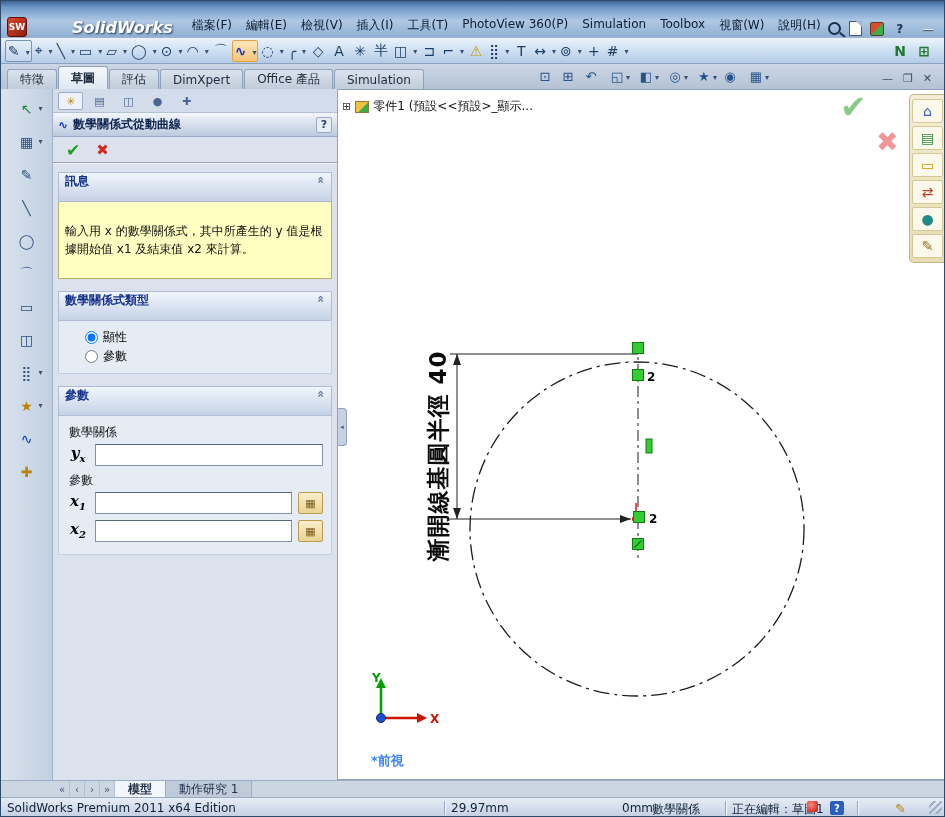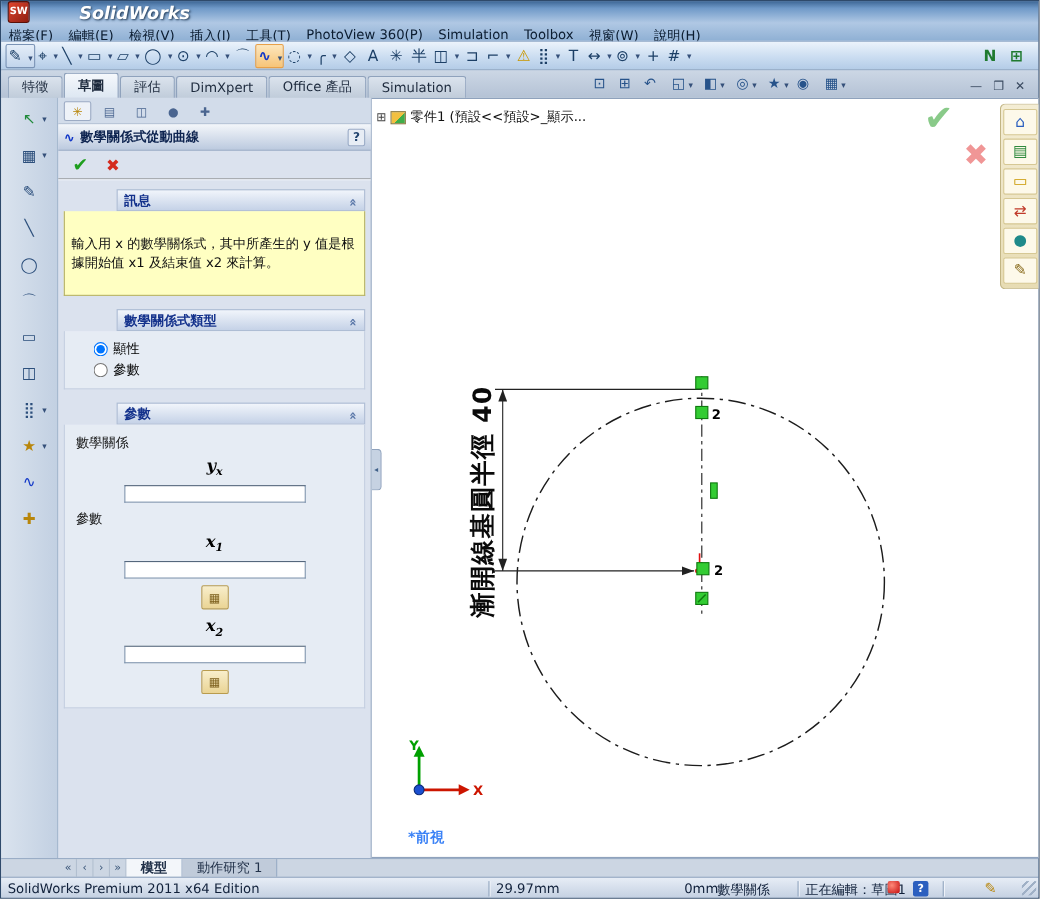--- a/index.html
+++ b/index.html
@@ -2,22 +2,22 @@
 <html><head>
 <meta charset="utf-8">
 <style>
   * { margin:0; padding:0; box-sizing:border-box; }
   html,body { background:#8a8a8a; }
   .app{ position:relative; width:945px; height:817px; overflow:hidden;
         font-family:"DejaVu Sans","Liberation Sans",sans-serif; font-size:12px; color:#000;
         background:#c8d4e4; border:1px solid #2f4a6b; }
 
   
-  .titlebar{ position:absolute; left:0; top:0; width:100%; height:36px; display:flex; align-items:flex-start;
-    background:linear-gradient(180deg,#3d6695 0%,#6f99c8 18%,#b0c8e4 55%,#8fb0d4 100%);flex-direction:column; }
+  .titlebar{ position:absolute; left:0; top:0; width:100%; height:36px; display:flex; align-items:flex-end;
+    background:linear-gradient(180deg,#3d6695 0%,#6f99c8 18%,#b0c8e4 55%,#8fb0d4 100%); }
   .logo{ display:flex; align-items:center; gap:5px; padding:0 12px 0 6px; }
   .logo-box{ width:20px; height:20px; border-radius:3px; border:1px solid #5a1008; color:#fff; font-size:9px; font-weight:bold;
     display:flex; align-items:center; justify-content:center; background:linear-gradient(135deg,#e0452e,#8e1d10); }
   .logo-text{ font-weight:bold; font-style:italic; font-size:16px; color:#fff; text-shadow:1px 1px 2px #223a55;margin-left:40px; }
   .menubar{ display:flex; }
   .menu-item{ padding:3px 7px; color:#0b1c30; cursor:default; white-space:nowrap; }
   .title-right{ margin-left:auto; display:flex; align-items:center; gap:8px; padding-right:8px; }
   .mag{ width:13px; height:13px; border:2px solid #16304e; border-radius:50%; position:relative; }
   .mag::after{ content:""; position:absolute; left:9px; top:10px; width:7px; height:2px; background:#16304e; transform:rotate(40deg); }
   .newdoc{ width:13px; height:15px; background:#fdfdfd; border:1px solid #44597a; position:relative; }
@@ -70,29 +70,29 @@
     background:linear-gradient(#f3f6fa,#bccadf); border-bottom:1px solid #95a7c2; }
   .pm-title .curveico{ color:#1439c8; font-weight:bold; }
   .pm-title .q{ margin-left:auto; width:16px; height:16px; display:flex; align-items:center; justify-content:center;
     border:1px solid #9aabc6; border-radius:2px; background:#e7edf5; color:#23456f; font-weight:bold; font-size:11px; }
   .pm-actions{ height:27px; display:flex; align-items:center; gap:16px; padding:0 13px;
     border-bottom:2px groove #eef2f8; }
   .okbtn{ color:#1e9e1e; font-size:17px; font-weight:bold; }
   .cancelbtn{ color:#d42a1e; font-size:15px; font-weight:bold; }
 
   .pm-body{ flex:1; padding:8px 5px; display:flex; flex-direction:column; }
-  .sec-h{ height:20px; display:flex; align-items:flex-end; padding:0 6px; font-weight:bold; color:#14328c;
-    background:linear-gradient(#f1f5fb,#c5d2e7); border:1px solid #aebdd4;margin-left:48px; }
+  .sec-h{ height:30px; display:flex; align-items:flex-start; padding:0 6px; font-weight:bold; color:#14328c;
+    background:linear-gradient(#f1f5fb,#c5d2e7); border:1px solid #aebdd4; }
   .sec-h .chev{ margin-left:auto; transform:rotate(90deg); color:#5a77a8; font-size:12px; font-weight:bold; }
   .msg{ background:#ffffc2; border:1px solid #b6b267; border-top:none; padding:20px 6px; line-height:1.5; color:#111; }
   .sec-body{ background:#e6ecf4; border:1px solid #c4cfe0; border-top:none; padding:6px 8px; }
   .gap{ height:12px; }
   .radio-row{ display:flex; align-items:center; gap:5px; margin:2px 0 2px 18px; }
   .plabel{ margin:2px 2px 3px; color:#111; }
-  .row{ display:flex; align-items:center; gap:6px; margin:2px 0 6px;flex-direction:column; }
+  .row{ display:flex; gap:6px; margin:2px 0 6px; }
   .sym{ font-family:"DejaVu Serif","Liberation Serif",serif; font-style:italic; font-weight:bold; font-size:15px; width:22px; text-align:center; }
   .sym sub{ font-size:10px; }
   .pm-input{ flex:1; height:22px; border:1px solid #7e93ad; border-top-color:#55677c; background:#fff; padding:0 4px; font-size:12px; }
   .side-btn{ width:25px; height:22px; font-size:11px; color:#7a5d1a;
     background:linear-gradient(#f8eecb,#ead494); border:1px solid #b89b4e; border-radius:2px; }
 
   
   .graphics{ flex:1; position:relative; background:#fff; border:1px solid #8fa2bc; border-left:none; }
   .sketch{ position:absolute; left:0; top:0; }
   .tree-label{ position:absolute; left:4px; top:8px; display:flex; align-items:center; gap:4px; color:#111; }

